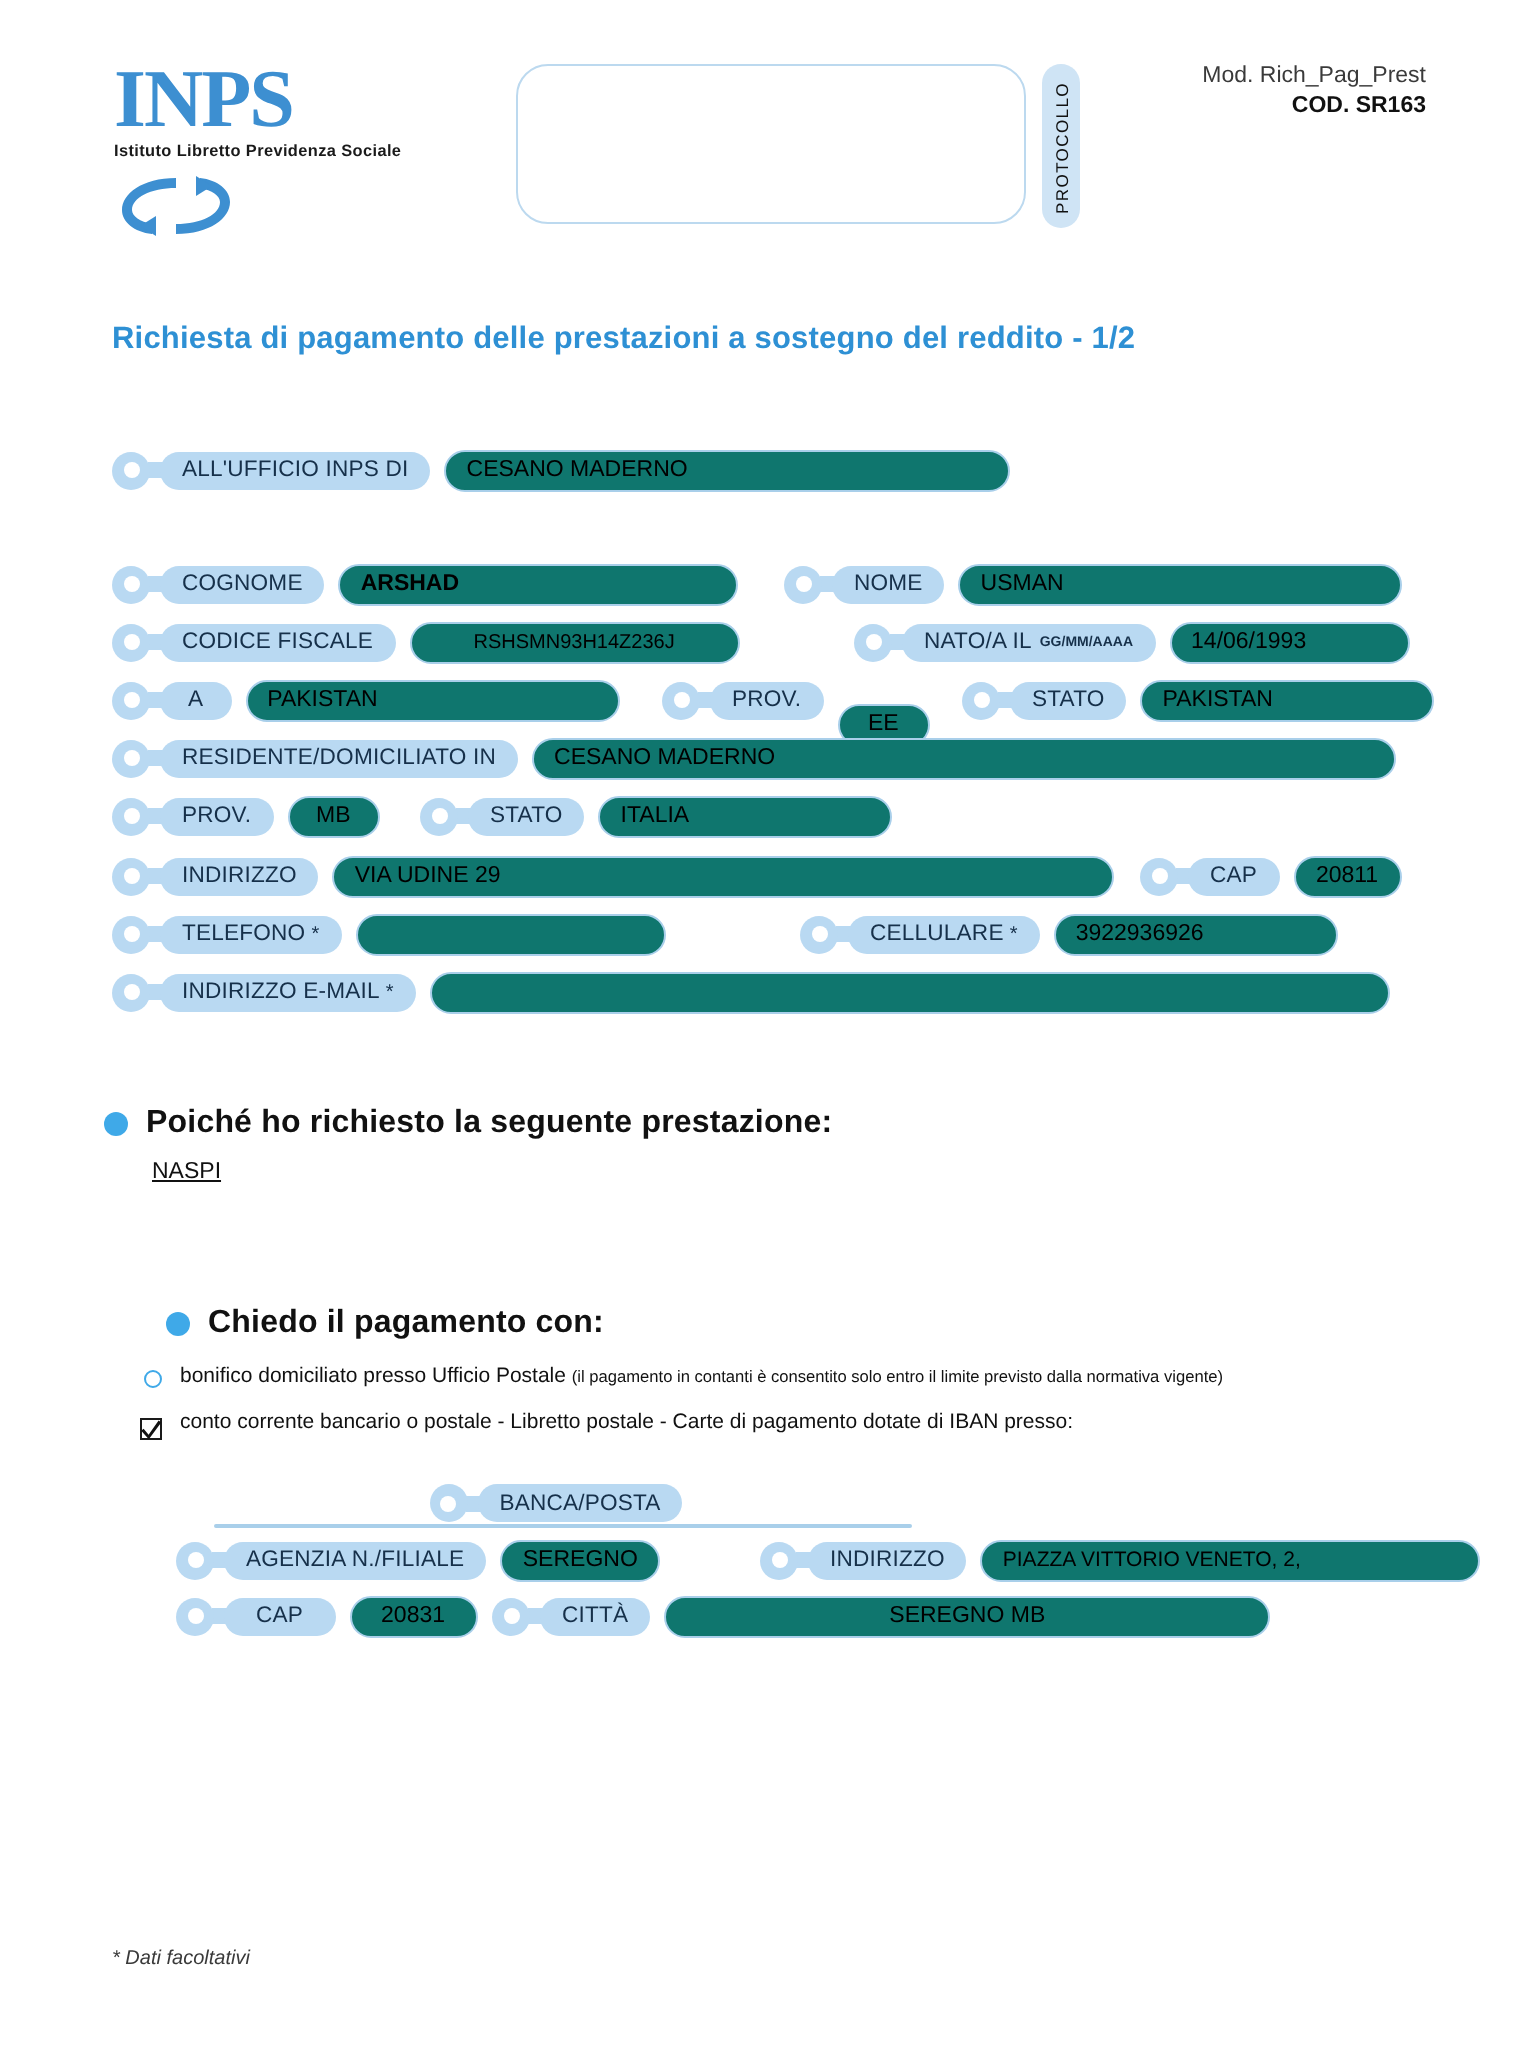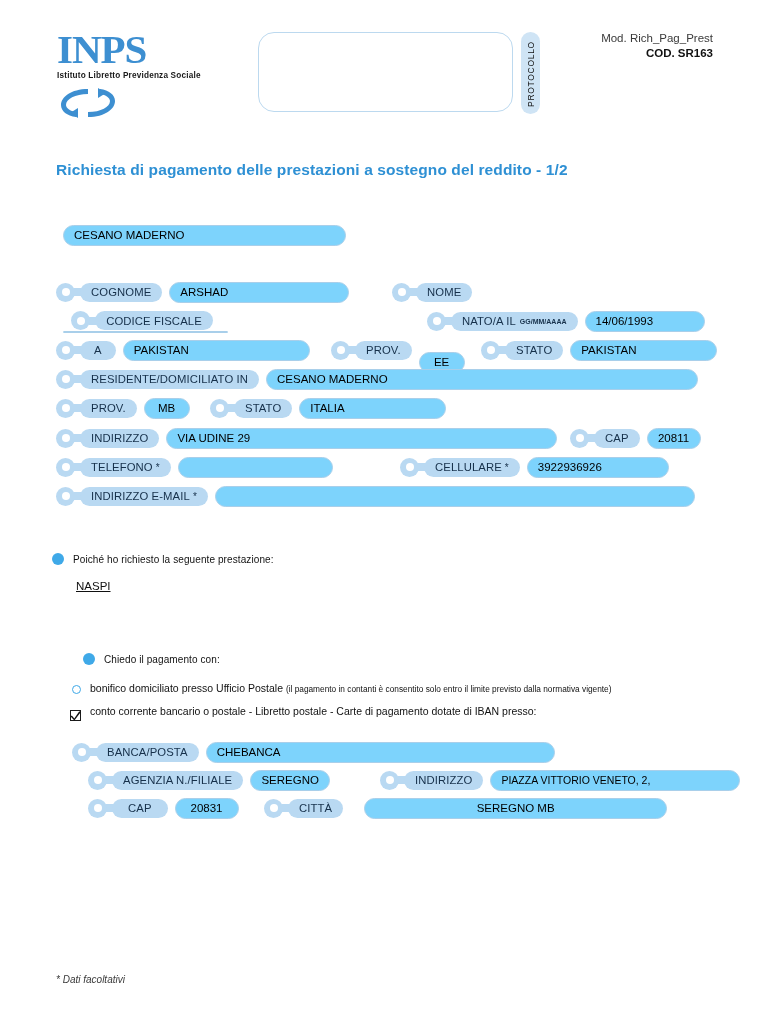--- a/index.html
+++ b/index.html
@@ -80,33 +80,33 @@
     display:flex; align-items:center; justify-content:center;
     padding:0 11px; margin-left:-3px;
     font-size:11.3px; color:#16304a; white-space:nowrap; letter-spacing:0.1px;
   }
   .kl .pill .sub { font-size:7px; font-weight:bold; margin-left:4px; letter-spacing:0; }
   .kl .pill .ast { margin-left:3px; font-size:10px; }
 
   
   .val {
     height:21px; border:1.2px solid #a9cfea; border-radius:11px;
-    background:#7dd3fc; display:flex; align-items:center;
+    background:#0f766e; display:flex; align-items:center;
     padding:0 10px; font-size:11.5px; color:#000; white-space:nowrap;
     margin-left:7px; overflow:hidden;
   }
   .val.center { justify-content:center; }
 
   
   .sect { position:absolute; display:flex; align-items:center; }
   .sect .dot {
     width:12px; height:12px; border-radius:50%; background:#3fa9e8; flex:none;
   }
   .sect .stitle {
-    margin-left:9px; font-size:10px; font-weight:normal; color:#111; letter-spacing:0.1px;
+    margin-left:9px; font-size:16px; font-weight:bold; color:#111; letter-spacing:0.1px;
   }
   .sect-val { position:absolute; font-size:11.5px; color:#111; }
 
   .opt { position:absolute; display:flex; align-items:flex-start; }
   .opt .radio {
     width:9px; height:9px; border:1.4px solid #3fa9e8; border-radius:50%;
     background:#fff; flex:none; margin-top:3px;
   }
   .opt .check {
     width:11px; height:11px; flex:none; margin-top:2px; position:relative;
@@ -144,44 +144,52 @@
     <div class="l1">Mod. Rich_Pag_Prest</div>
     <div class="l2">COD. SR163</div>
   </div>
 </div>
 
 <div class="doc-title">Richiesta di pagamento delle prestazioni a sostegno del reddito - 1/2</div>
 
 <div class="rows">
 
   <div class="row" style="left:56px; top:224px;">
+    <div class="kl">
+      <div class="knob"></div>
+      <div class="neck"></div>
+      <div class="pill">
+          <span>ALL'UFFICIO INPS DI</span>
+        </div>
+    </div>
     <div class="val" style="width:283px;">CESANO MADERNO</div>
   </div>
 
   <div class="row" style="left:56px; top:281px;">
     <div class="kl">
       <div class="knob"></div>
       <div class="neck"></div>
       <div class="pill">
           <span>COGNOME</span>
         </div>
     </div>
-    <div class="val" style="width:180px;">ARSHAD</div>
+    <div class="val" style="width:200px;font-weight:bold;">ARSHAD</div>
   </div>
   <div class="row" style="left:392px; top:281px;">
     <div class="kl">
       <div class="knob"></div>
       <div class="neck"></div>
       <div class="pill">
           <span>NOME</span>
         </div>
     </div>
-  </div>
-
-  <div class="row" style="left:56px; top:310px;flex-direction:column;">
+    <div class="val" style="width:222px;">USMAN</div>
+  </div>
+
+  <div class="row" style="left:56px; top:310px;">
     <div class="kl">
       <div class="knob"></div>
       <div class="neck"></div>
       <div class="pill">
           <span>CODICE FISCALE</span>
         </div>
     </div>
     <div class="val center" style="width:165px; font-size:10px;">RSHSMN93H14Z236J</div>
   </div>
   <div class="row" style="left:427px; top:310px;">
@@ -339,21 +347,21 @@
 <div class="opt" style="left:70px; top:705px; width:650px;">
   <div class="check">
     <svg viewBox="0 0 11 11" width="11" height="11">
       <rect x="0.5" y="0.5" width="10" height="10" fill="#ffffff" stroke="#1a1a1a" stroke-width="1"></rect>
       <path d="M1.8 5.4 L4.3 8.4 L9.3 1.2 L10.6 2.2 L4.4 10.6 L0.6 6.4 Z" fill="#111111"></path>
     </svg>
   </div>
   <div class="otext">conto corrente bancario o postale - Libretto postale - Carte di pagamento dotate di IBAN presso:</div>
 </div>
 
-<div class="row" style="left:72px; top:741px;">
+<div class="row" style="left:100px; top:741px;flex-direction:column;">
   <div class="kl">
     <div class="knob"></div>
     <div class="neck"></div>
     <div class="pill">
         <span>BANCA/POSTA</span>
       </div>
   </div>
   <div class="val" style="width:349px;">CHEBANCA</div>
 </div>
 
@@ -381,21 +389,21 @@
 <div class="row" style="left:88px; top:797px;">
   <div class="kl">
     <div class="knob"></div>
     <div class="neck"></div>
     <div class="pill" style="padding:0 16px;">
         <span>CAP</span>
       </div>
   </div>
   <div class="val center" style="width:64px;">20831</div>
 </div>
-<div class="row" style="left:264px; top:797px;gap:14px;">
+<div class="row" style="left:246px; top:797px;">
   <div class="kl">
     <div class="knob"></div>
     <div class="neck"></div>
     <div class="pill">
         <span>CITTÀ</span>
       </div>
   </div>
   <div class="val center" style="width:303px;">SEREGNO MB</div>
 </div>
 

